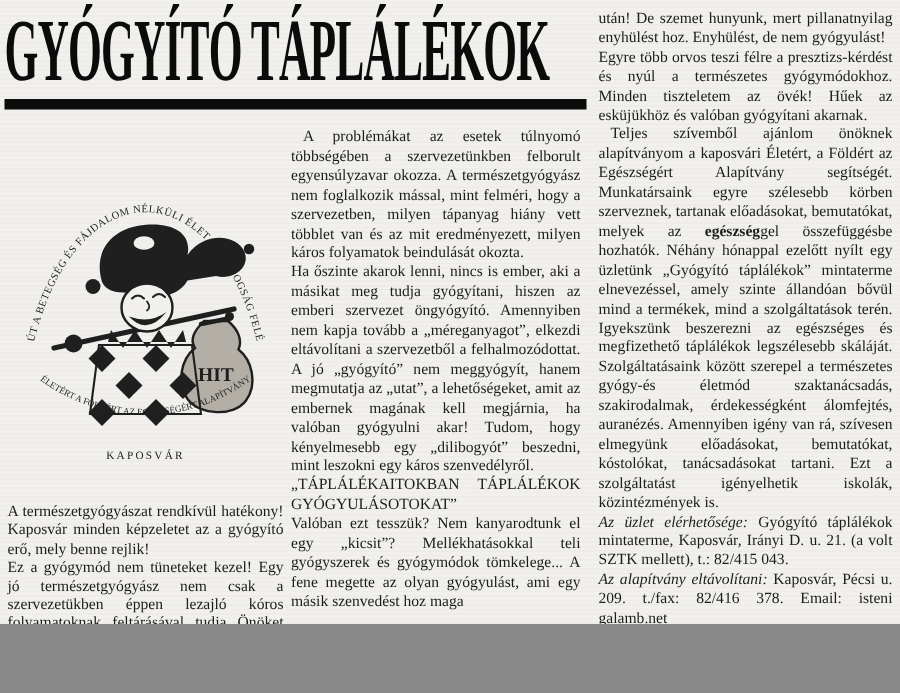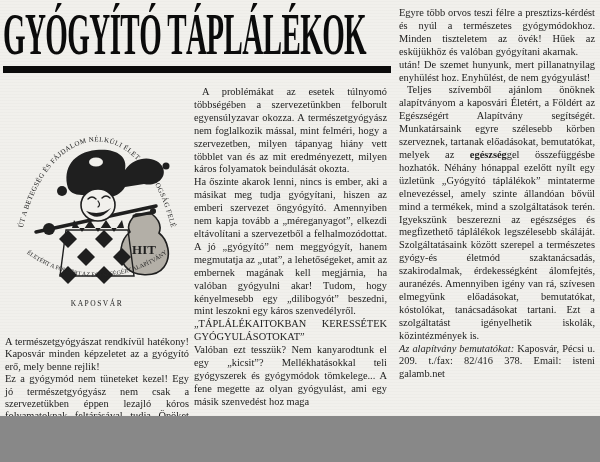--- a/index.html
+++ b/index.html
@@ -91,24 +91,25 @@
   </svg>
 
   <div class="body-text left-text">
     <p>A természetgyógyászat rendkívül hatékony! Kaposvár minden képzeletet az a gyógyító erő, mely benne rejlik!</p>
     <p>Ez a gyógymód nem tüneteket kezel! Egy jó természetgyógyász nem csak a szervezetükben éppen lezajló kóros folyamatoknak feltárásával tudja Önöket segíteni, de képes csak a természetből „vett” anyagokból, mellékhatások nélkül, „maradandóan” gyógyítani!</p>
   </div>
 
   <div class="body-text col-mid">
     <p class="indent">A problémákat az esetek túlnyomó többségében a szervezetünkben felborult egyensúlyzavar okozza. A természetgyógyász nem foglalkozik mással, mint felméri, hogy a szervezetben, milyen tápanyag hiány vett többlet van és az mit eredményezett, milyen káros folyamatok beindulását okozta.</p>
     <p>Ha őszinte akarok lenni, nincs is ember, aki a másikat meg tudja gyógyítani, hiszen az emberi szervezet öngyógyító. Amennyiben nem kapja tovább a „méreganyagot”, elkezdi eltávolítani a szervezetből a felhalmozódottat. A jó „gyógyító” nem meggyógyít, hanem megmutatja az „utat”, a lehetőségeket, amit az embernek magának kell megjárnia, ha valóban gyógyulni akar! Tudom, hogy kényelmesebb egy „dilibogyót” beszedni, mint leszokni egy káros szenvedélyről.</p>
-    <p class="caps">„TÁPLÁLÉKAITOKBAN KERESSÉTEK GYÓGYULÁSOTOKAT”</p>
+    <p class="caps">„TÁPLÁLÉKAITOKBAN TÁPLÁLÉKOK GYÓGYULÁSOTOKAT”</p>
     <p>Valóban ezt tesszük? Nem kanyarodtunk el egy „kicsit”? Mellékhatásokkal teli gyógyszerek és gyógymódok tömkelege... A fene megette az olyan gyógyulást, ami egy másik szenvedést hoz maga</p>
   </div>
 
   <div class="body-text col-right">
+    <p>után! De szemet hunyunk, mert pillanatnyilag enyhülést hoz. Enyhülést, de nem gyógyulást!</p>
     <p>Egyre több orvos teszi félre a presztizs-kérdést és nyúl a természetes gyógymódokhoz. Minden tiszteletem az övék! Hűek az esküjükhöz és valóban gyógyítani akarnak.</p>
-    <p>után! De szemet hunyunk, mert pillanatnyilag enyhülést hoz. Enyhülést, de nem gyógyulást!</p>
     <p class="indent"><span>Teljes szívemből ajánlom önöknek alapítványom a kaposvári Életért, a Földért az Egészségért Alapítvány segítségét. Munkatársaink egyre szélesebb körben szerveznek, tartanak előadásokat, bemutatókat, melyek az </span><span class="b">egészség</span><span>gel összefüggésbe hozhatók. Néhány hónappal ezelőtt nyílt egy üzletünk „Gyógyító táplálékok” mintaterme elnevezéssel, amely szinte állandóan bővül mind a termékek, mind a szolgáltatások terén. Igyekszünk beszerezni az egészséges és megfizethető táplálékok legszélesebb skáláját. Szolgáltatásaink között szerepel a természetes gyógy-és életmód szaktanácsadás, szakirodalmak, érdekességként álomfejtés, auranézés. Amennyiben igény van rá, szívesen elmegyünk előadásokat, bemutatókat, kóstolókat, tanácsadásokat tartani. Ezt a szolgáltatást igényelhetik iskolák, közintézmények is.</span></p>
-    <p><span class="i">Az alapítvány bemutatókat:</span><span> Kaposvár, Pécsi u. 209. t./fax: 82/416 378. Email: isteni galamb.net</span></p>
+    <p><span class="i">Az üzlet elérhetősége:</span><span> Gyógyító táplálékok mintaterme, Kaposvár, Irányi D. u. 21. (a volt SZTK mellett), t.: 82/415 043.</span></p>
+    <p><span class="i">Az alapítvány eltávolítani:</span><span> Kaposvár, Pécsi u. 209. t./fax: 82/416 378. Email: isteni galamb.net</span></p>
   </div>
 
 </div>
 
 </body></html>

